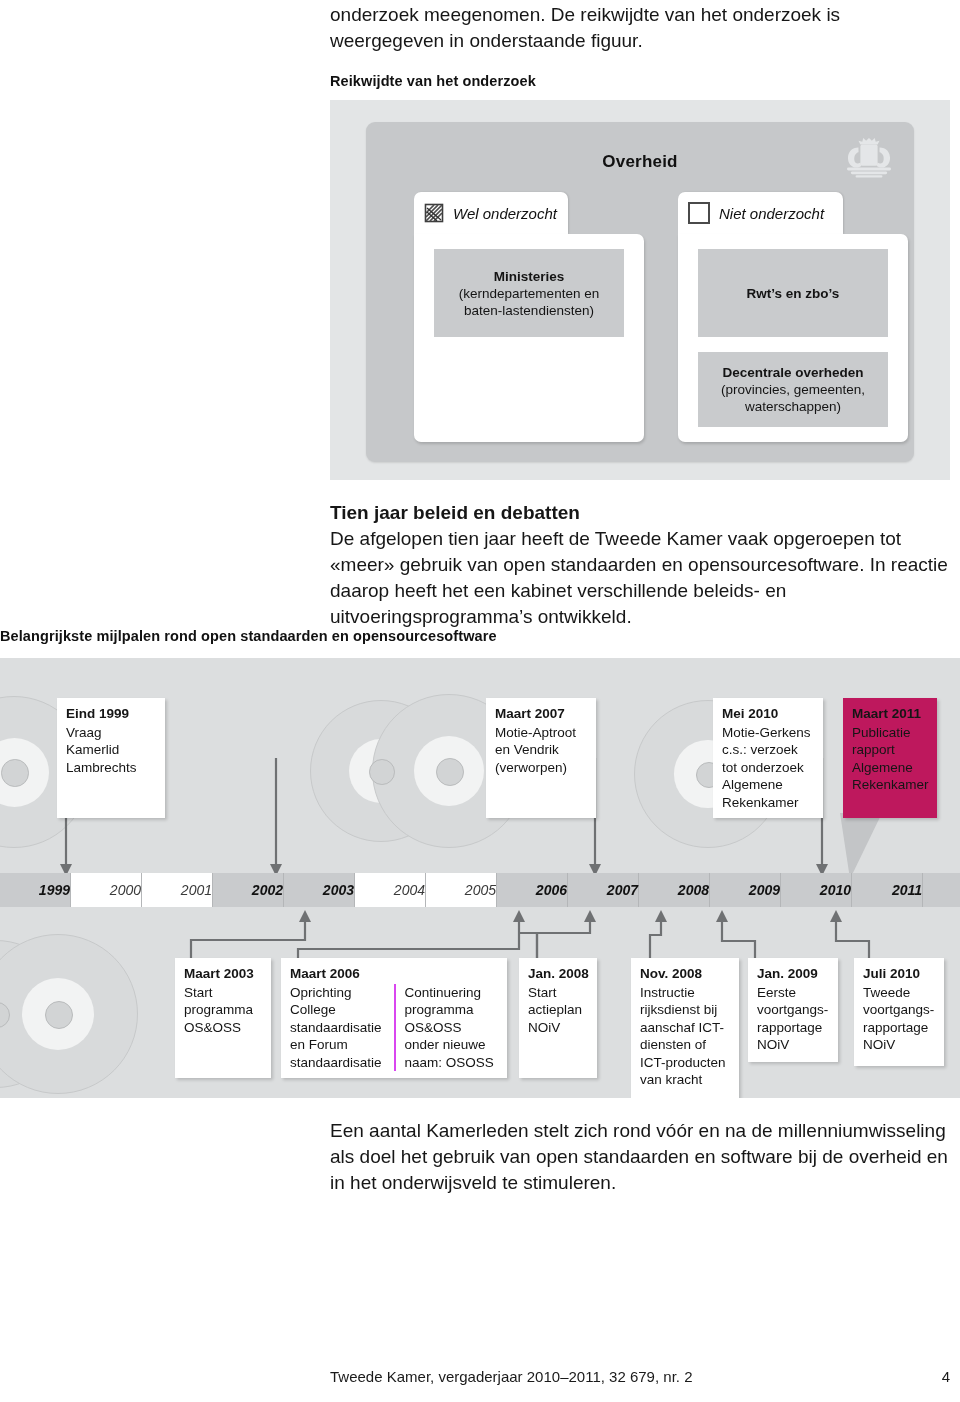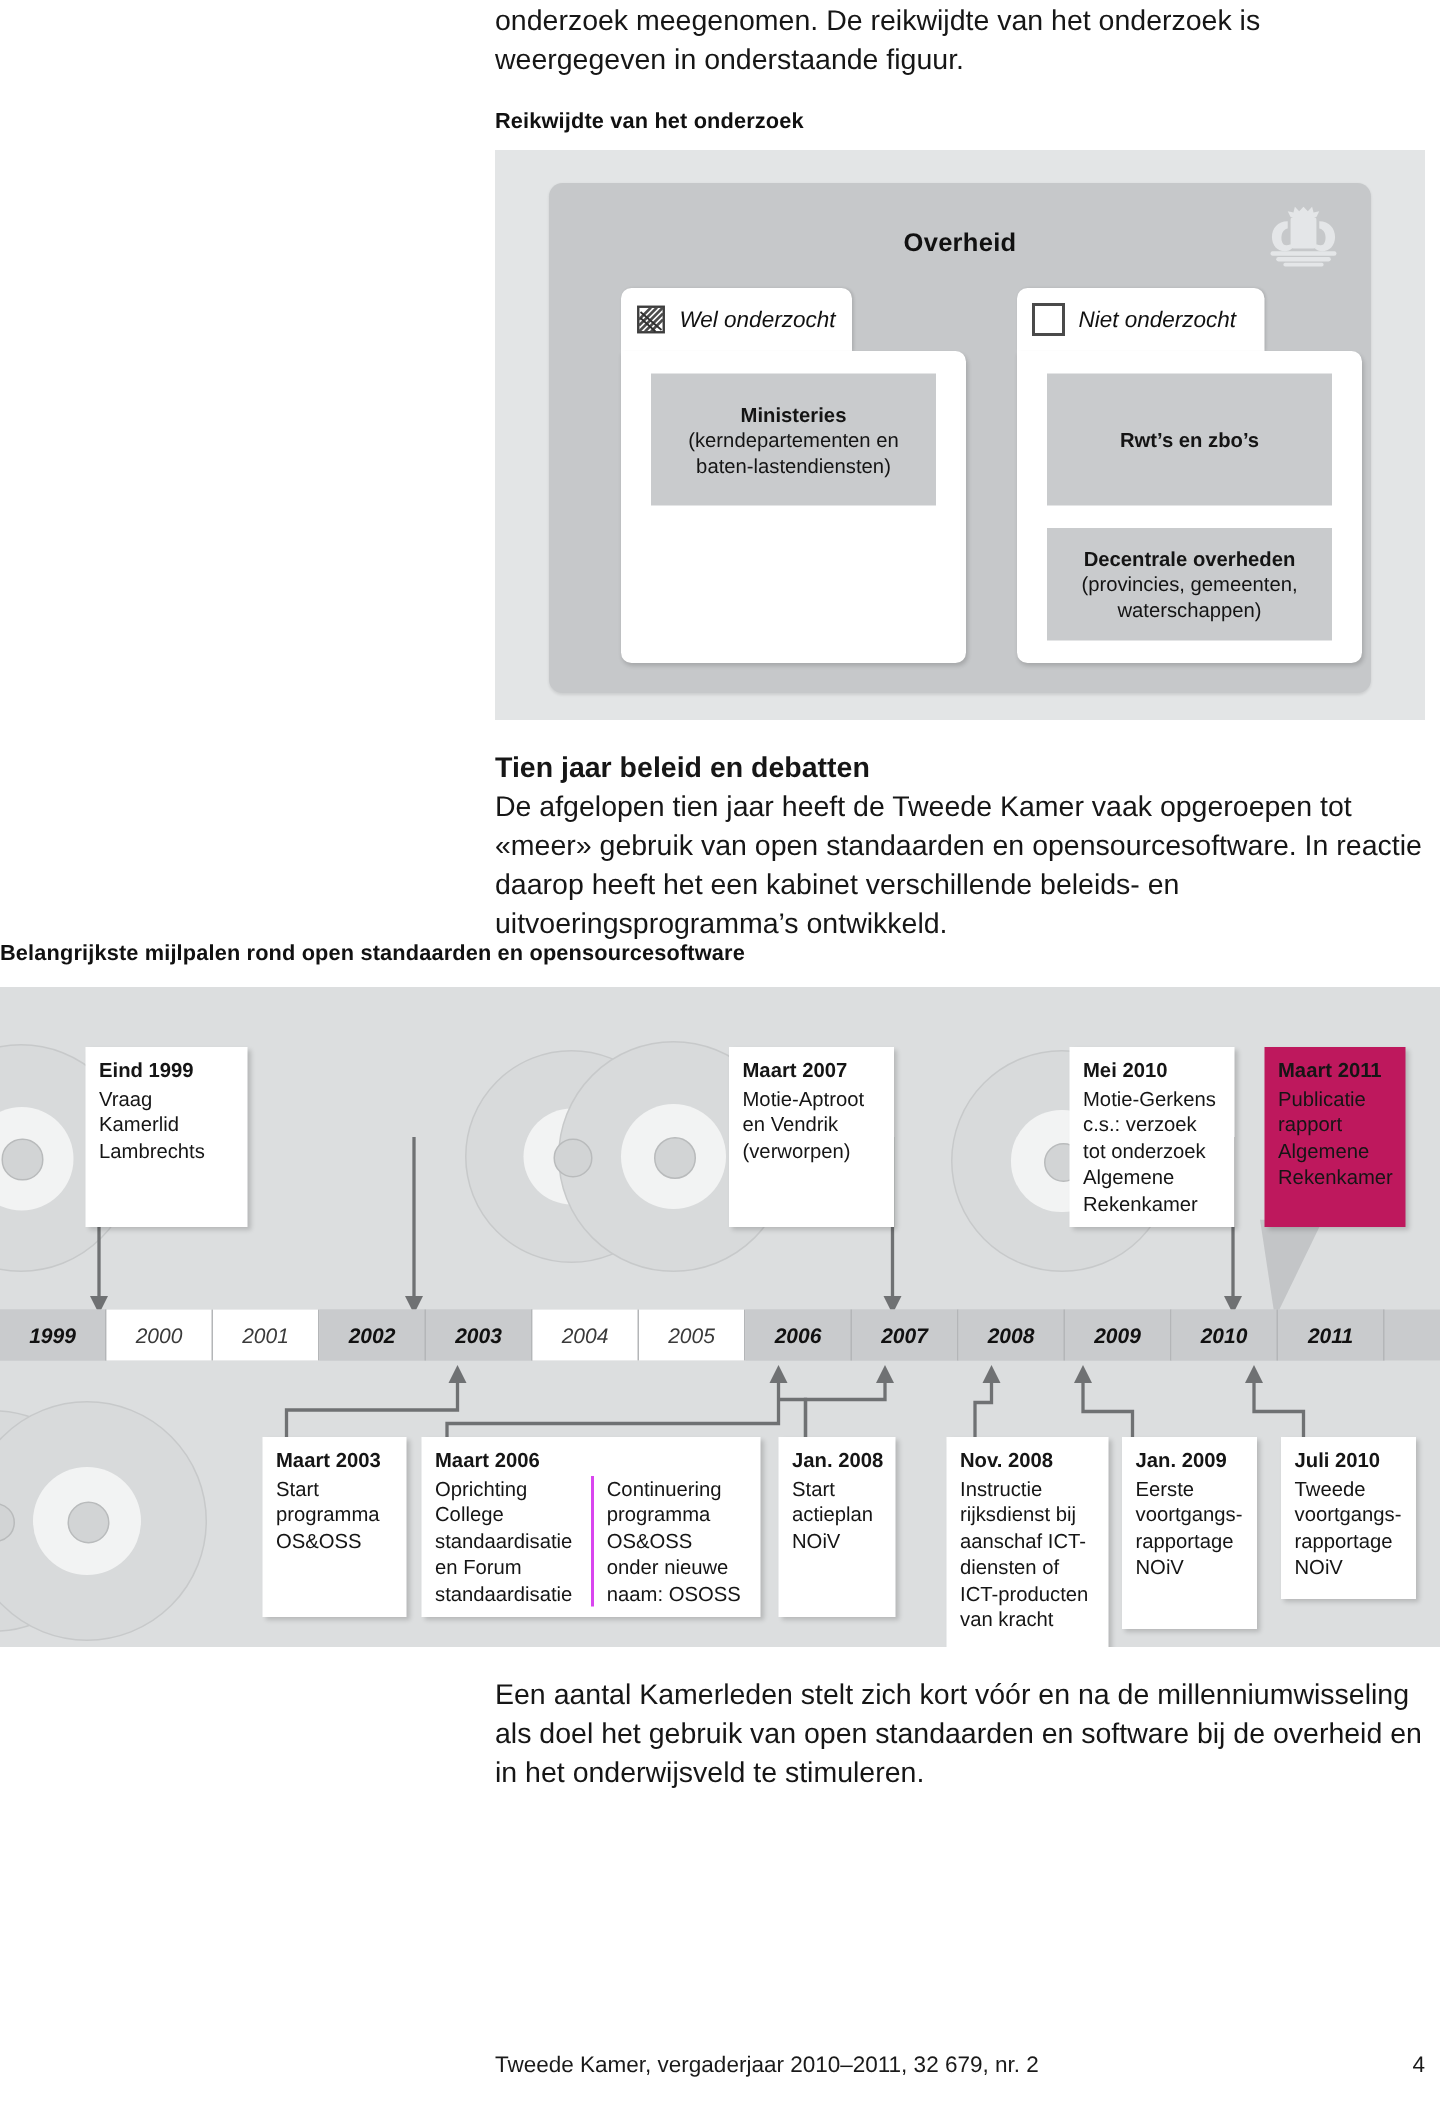--- a/index.html
+++ b/index.html
@@ -117,21 +117,21 @@
   #tail-2011{
     position:absolute;z-index:4;
   }
 
   
   #yearbar{
     position:absolute;left:0;top:873px;width:960px;height:34px;
     background:#c9cbcd;display:flex;z-index:6;
   }
   .ycell{
-    width:71px;height:34px;display:flex;align-items:center;justify-content:center;
+    width:71px;height:34px;display:flex;align-items:center;justify-content:flex-end;
     font-size:14px;font-style:italic;box-sizing:border-box;
     border-right:1px solid #b4b6b8;
   }
   .ycell.on{background:#c9cbcd;font-weight:bold;color:#111;}
   .ycell.off{background:#ffffff;font-weight:normal;color:#3a3a3a;}
   #yearbar .ycell:first-child{border-left:none;}
 
   
   #connectors-top,#connectors-bottom{
     position:absolute;left:0;width:960px;pointer-events:none;z-index:3;
@@ -310,21 +310,21 @@
   <div class="card" style="left:519px;top:300px;width:78px;height:120px;">
     <span class="c-date">Jan. 2008</span>
     <span>Start<br>actieplan<br>NOiV</span>
   </div>
 
   <div class="card" style="left:631px;top:300px;width:108px;height:148px;">
     <span class="c-date">Nov. 2008</span>
     <span>Instructie<br>rijksdienst bij<br>aanschaf ICT-<br>diensten of<br>ICT-producten<br>van kracht</span>
   </div>
 
-  <div class="card" style="left:748px;top:300px;width:90px;height:128px;">
+  <div class="card" style="left:748px;top:300px;width:90px;height:104px;">
     <span class="c-date">Jan. 2009</span>
     <span>Eerste<br>voortgangs-<br>rapportage<br>NOiV</span>
   </div>
 
   <div class="card" style="left:854px;top:300px;width:90px;height:108px;">
     <span class="c-date">Juli 2010</span>
     <span>Tweede<br>voortgangs-<br>rapportage<br>NOiV</span>
   </div>
 
 </div>
@@ -364,18 +364,18 @@
       <span>2009</span>
     </div>
     <div class="ycell on">
       <span>2010</span>
     </div>
     <div class="ycell on">
       <span>2011</span>
     </div>
   </div>
 
-<div class="body-text" style="left:330px;top:1118px;width:625px;">Een aantal Kamerleden stelt zich kort vóór en na de millenniumwisseling als doel het gebruik van open standaarden en software bij de overheid en in het onderwijsveld te stimuleren.</div>
+<div class="body-text" style="left:330px;top:1118px;width:625px;">Een aantal Kamerleden stelt zich rond vóór en na de millenniumwisseling als doel het gebruik van open standaarden en software bij de overheid en in het onderwijsveld te stimuleren.</div>
 
 <div id="footer">
   <span>Tweede Kamer, vergaderjaar 2010–2011, 32 679, nr. 2</span>
   <span>4</span>
 </div>
 
 </body></html>

